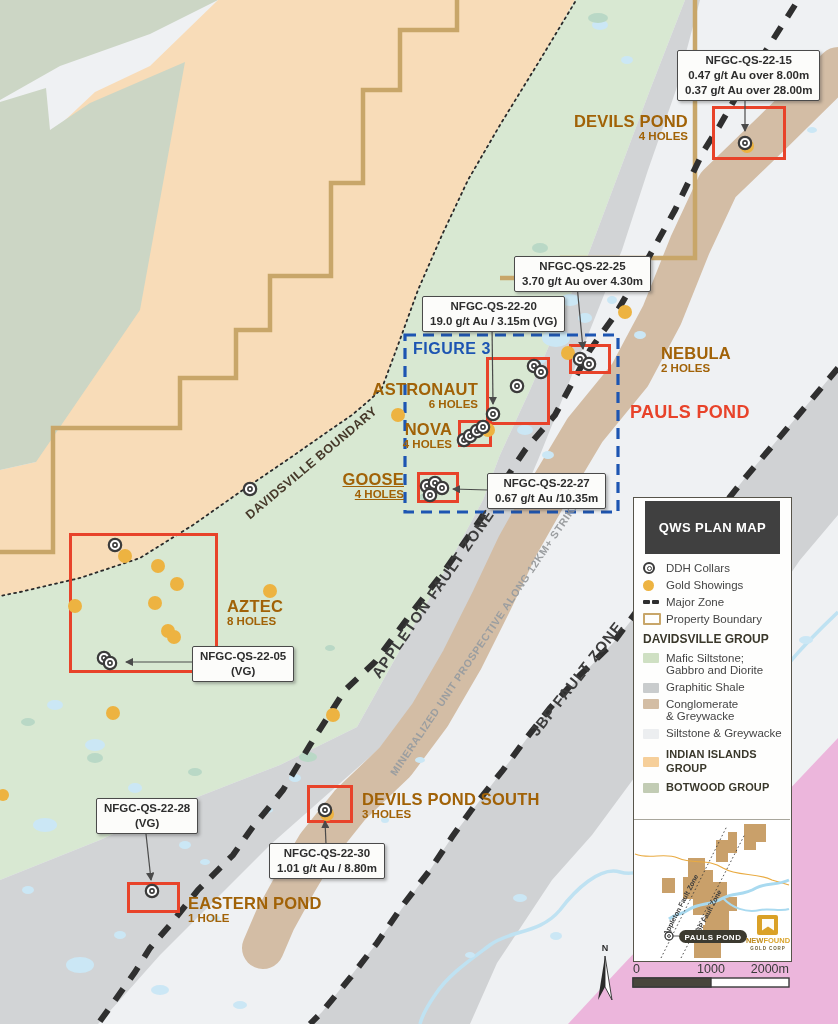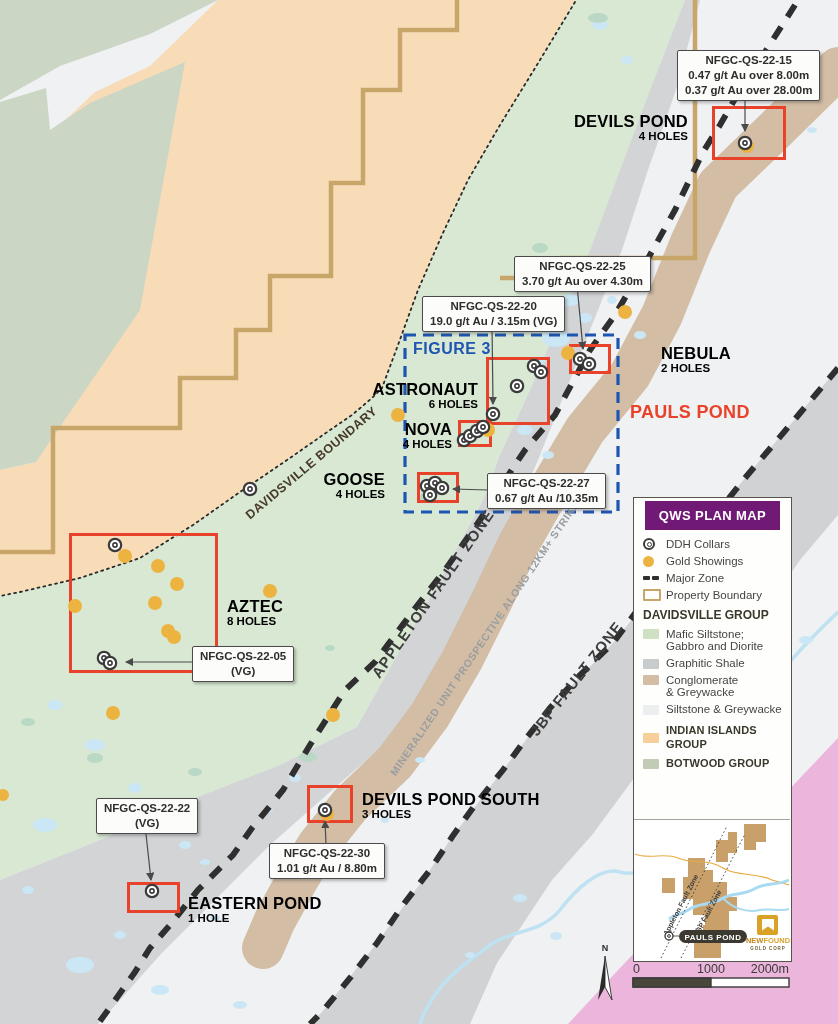--- a/index.html
+++ b/index.html
@@ -1,40 +1,40 @@
 <!DOCTYPE html>
 <html><head>
 <meta charset="utf-8">
 <style>
   html,body{margin:0;padding:0;background:#fff;}
   #stage{position:relative;width:838px;height:1024px;overflow:hidden;background:#eff1f3;
          font-family:"Liberation Sans", sans-serif;}
   #stage svg{position:absolute;left:0;top:0;}
   .red-box{position:absolute;border:3px solid #e8432a;box-sizing:border-box;}
-  .area-label{position:absolute;color:#000000;font-weight:bold;line-height:1.12;white-space:nowrap;}
+  .area-label{position:absolute;color:#a16207;font-weight:bold;line-height:1.12;white-space:nowrap;}
   .area-label .nm{font-size:16.5px;letter-spacing:.2px;display:block;}
   .area-label .hl{font-size:11.5px;display:block;}
   .align-r{text-align:right;}
   .callout{position:absolute;background:#fcfcfa;border:1.6px solid #4a4a4a;border-radius:2px;
            padding:2px 7px;font-size:11.5px;font-weight:bold;color:#2d2d2d;text-align:center;
            line-height:1.3;box-shadow:2px 2px 3px rgba(60,60,60,.35);white-space:nowrap;}
   .callout span{display:block;}
   .rot{position:absolute;white-space:nowrap;font-weight:bold;}
   #lbl-davidsville{left:228px;top:456px;transform:rotate(-40deg);font-size:12.5px;color:#46392a;letter-spacing:.5px;}
   #lbl-appleton{left:332px;top:585px;transform:rotate(-55deg);font-size:15px;color:#3c3c3c;letter-spacing:1.2px;}
   #lbl-jbp{left:506px;top:670px;transform:rotate(-52deg);font-size:15px;color:#3c3c3c;letter-spacing:1px;}
   #lbl-mineralized{left:320px;top:632px;transform:rotate(-56deg);font-size:10.5px;color:#9b9ea0;
                    letter-spacing:.7px;font-weight:bold;}
   #lbl-figure3{position:absolute;left:413px;top:340px;font-size:16px;font-weight:bold;color:#1d55b2;letter-spacing:.5px;}
   #lbl-pauls-pond{position:absolute;left:630px;top:402px;font-size:18px;font-weight:bold;color:#e8432a;letter-spacing:.3px;}
   
   #panel{position:absolute;left:633px;top:497px;width:159px;height:465px;background:#fefefd;
          border:1.5px solid #57544a;box-sizing:border-box;}
-  #panel-header{margin:3px 11px 0;background:#701a75;color:#fff;text-align:center;font-weight:bold;
-                font-size:13px;padding:7px 0;letter-spacing:.4px;}
+  #panel-header{margin:3px 11px 0;background:#404040;color:#fff;text-align:center;font-weight:bold;
+                font-size:13px;padding:19px 0;letter-spacing:.4px;}
   .leg{padding:8px 4px 0 9px;font-size:11.5px;color:#454545;}
   .leg-row{display:flex;align-items:center;margin-bottom:5px;}
   .leg-row.top{align-items:flex-start;}
   .leg-ic{flex:0 0 23px;display:flex;align-items:center;}
   .ddh-ic{width:8px;height:8px;border:2px solid #3a3a3a;border-radius:50%;position:relative;}
   .ddh-ic::after{content:"";position:absolute;inset:1.5px;border:1.5px solid #3a3a3a;border-radius:50%;}
   .gold-ic{width:11px;height:11px;border-radius:50%;background:#edb341;}
   .dash-ic i{display:inline-block;width:7px;height:4.5px;background:#2f2f2f;margin-right:2px;border-radius:1px;}
   .bound-ic{width:14px;height:8px;border:2px solid #c8a669;border-radius:1px;}
   .sw{width:16px;height:10px;border-radius:1px;margin-top:1px;}
@@ -254,21 +254,21 @@
       <span class="hl">2 HOLES</span>
     </div>
   <div class="area-label align-r" style="left:360px;top:380px;width:118px;">
     <span class="nm">ASTRONAUT</span>
       <span class="hl">6 HOLES</span>
     </div>
   <div class="area-label align-r" style="left:380px;top:420px;width:72px;">
     <span class="nm">NOVA</span>
       <span class="hl">4 HOLES</span>
     </div>
-  <div class="area-label align-r" style="left:308px;top:470px;width:77px;">
+  <div class="area-label align-r" style="left:327px;top:470px;width:77px;text-decoration:underline;">
     <span class="nm">GOOSE</span>
       <span class="hl">4 HOLES</span>
     </div>
   <div class="area-label" style="left:227px;top:597px;">
     <span class="nm">AZTEC</span>
       <span class="hl">8 HOLES</span>
     </div>
   <div class="area-label" style="left:362px;top:790px;">
     <span class="nm">DEVILS POND SOUTH</span>
       <span class="hl">3 HOLES</span>
@@ -293,21 +293,21 @@
     </div>
   <div class="callout" style="left:487px;top:473px;">
     <span>NFGC-QS-22-27</span>
       <span>0.67 g/t Au /10.35m</span>
     </div>
   <div class="callout" style="left:192px;top:646px;">
     <span>NFGC-QS-22-05</span>
       <span>(VG)</span>
     </div>
   <div class="callout" style="left:96px;top:798px;">
-    <span>NFGC-QS-22-22</span>
+    <span>NFGC-QS-22-28</span>
       <span>(VG)</span>
     </div>
   <div class="callout" style="left:269px;top:843px;">
     <span>NFGC-QS-22-30</span>
       <span>1.01 g/t Au / 8.80m</span>
     </div>
 
   <div id="panel">
     <div id="panel-header">QWS PLAN MAP</div>
     <div class="leg">

